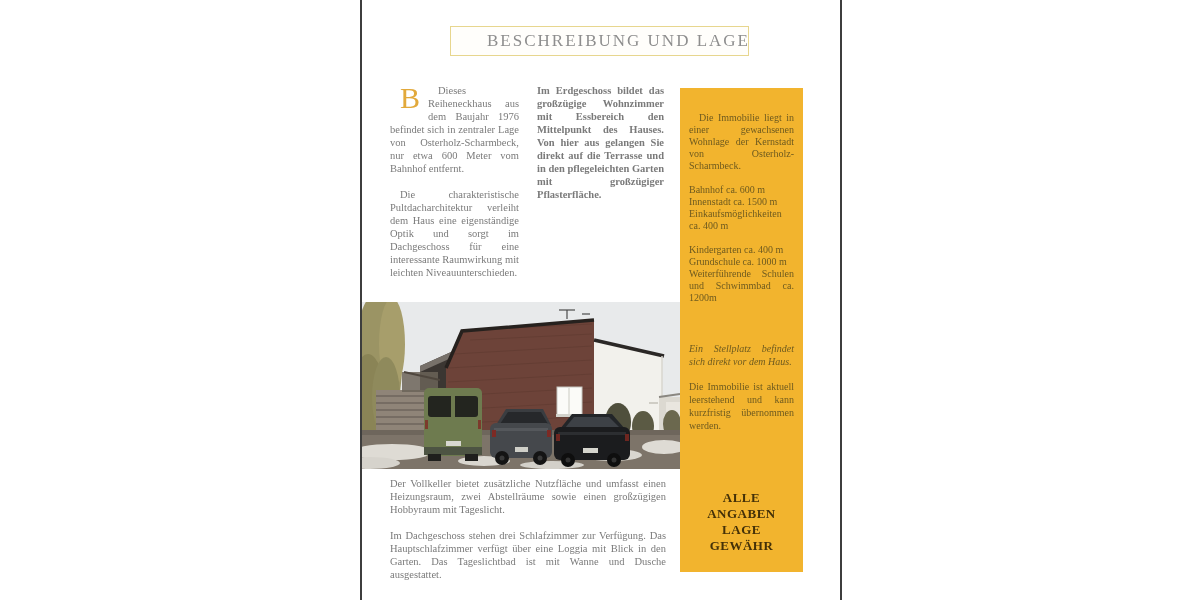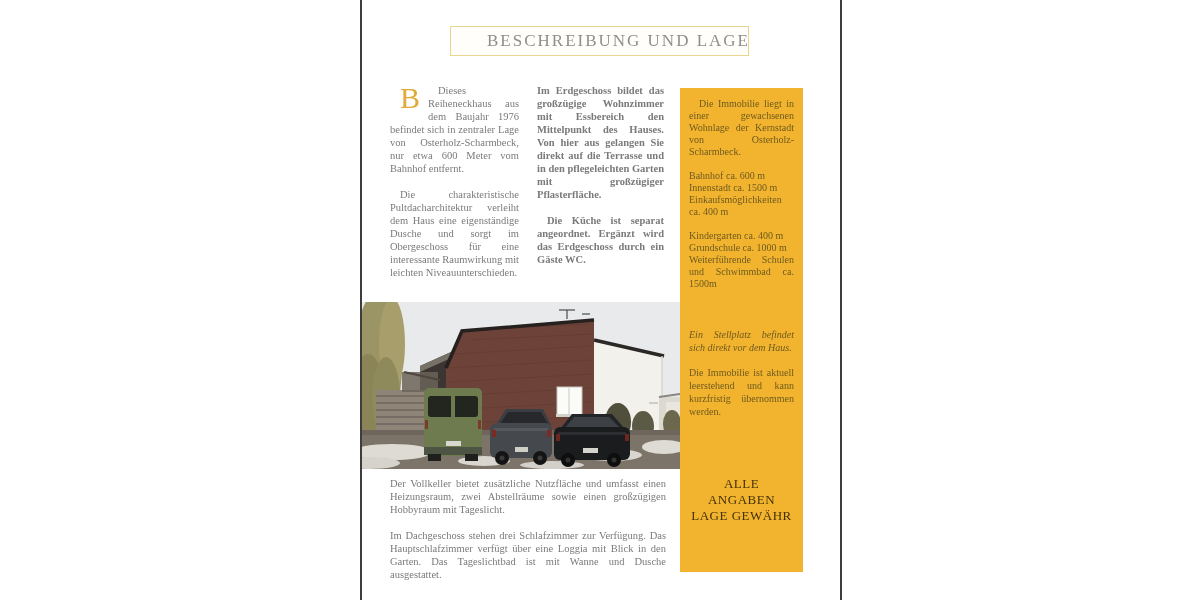--- a/index.html
+++ b/index.html
@@ -36,49 +36,48 @@
   .photo {
     position:absolute; left:0; top:302px; width:318px; height:167px;
     display:block;
   }
 
   .bottom-text { position:absolute; left:28px; top:477px; width:276px; }
   .bottom-text p { margin-bottom:13px; }
 
   .sidebar {
     position:absolute; left:318px; top:88px; width:123px; height:484px;
-    background:#f2b42e; padding:10px 9px;
+    background:#f2b42e; padding:24px 9px;
     font-size:10px; line-height:12px; color:#6e5a1f; text-align:justify;
   }
   .sidebar .blk { margin-bottom:12px; }
   .sidebar .gap-lg { margin-top:38px;font-style:italic; }
   .sidebar .gap-md { margin-top:6px; }
   .sidebar .lh13 { line-height:13px; }
   .disclaimer {
     margin-top:58px; text-align:center; font-size:13px; line-height:16px;
-    font-weight:400; color:#443108; letter-spacing:0.5px;
+    font-weight:700; color:#443108; letter-spacing:0.5px;
   }
 </style>
 </head>
 <body>
 
 <div class="page">
 
   <div class="title-box">
     <span>BESCHREIBUNG UND LAGE</span>
   </div>
 
   <div class="col1 body-text">
     <p class="indent"><span class="dropcap">B</span><span>Dieses Reiheneckhaus aus dem Baujahr 1976 befindet sich in zentraler Lage von Osterholz-Scharmbeck, nur etwa 600 Meter vom Bahnhof entfernt.</span></p>
-    <p class="indent">Die charakteristische Pultdacharchitektur verleiht dem Haus eine eigenständige Dusche und sorgt im Obergeschoss für eine interessante Raumwirkung mit leichten Niveauunterschieden.</p>
+    <p class="indent">Die charakteristische Pultdacharchitektur verleiht dem Haus eine eigenständige Optik und sorgt im Dachgeschoss für eine interessante Raumwirkung mit leichten Niveauunterschieden.</p>
   </div>
 
   <div class="col2 body-text">
     <p>Im Erdgeschoss bildet das großzügige Wohnzimmer mit Essbereich den Mittelpunkt des Hauses. Von hier aus gelangen Sie direkt auf die Terrasse und in den pflegeleichten Garten mit großzügiger Pflasterfläche.</p>
-    <p class="indent">Die Küche ist separat angeordnet. Ergänzt wird das Erdgeschoss durch ein Gäste WC.</p>
   </div>
 
   <svg class="photo" viewBox="0 0 318 167" preserveAspectRatio="none" xmlns="http://www.w3.org/2000/svg" role="img">
 
     <rect x="0" y="0" width="318" height="167" fill="#e8eaeb"></rect>
 
     <g>
       <ellipse cx="16" cy="62" rx="24" ry="72" fill="#9b9464"></ellipse>
       <ellipse cx="6" cy="104" rx="18" ry="52" fill="#8a8456"></ellipse>
       <ellipse cx="30" cy="42" rx="13" ry="46" fill="#a79e6b"></ellipse>
@@ -206,21 +205,21 @@
 
     <div class="blk">
       <div>Bahnhof ca. 600 m</div>
       <div>Innenstadt ca. 1500 m</div>
       <div>Einkaufsmöglichkeiten ca. 400 m</div>
     </div>
 
     <div class="blk">
       <div>Kindergarten ca. 400 m</div>
       <div>Grundschule ca. 1000 m</div>
-      <div>Weiterführende Schulen und Schwimmbad ca. 1500m</div>
+      <div>Weiterführende Schulen und Schwimmbad ca. 1200m</div>
     </div>
 
     <div class="blk gap-lg lh13">Ein Stellplatz befindet sich direkt vor dem Haus.</div>
     <div class="blk gap-md lh13">Die Immobilie ist aktuell leerstehend und kann kurzfristig übernommen werden.</div>
 
     <div class="disclaimer">
       <div>ALLE ANGABEN</div>
       <div>LAGE GEWÄHR</div>
     </div>
   </div>

